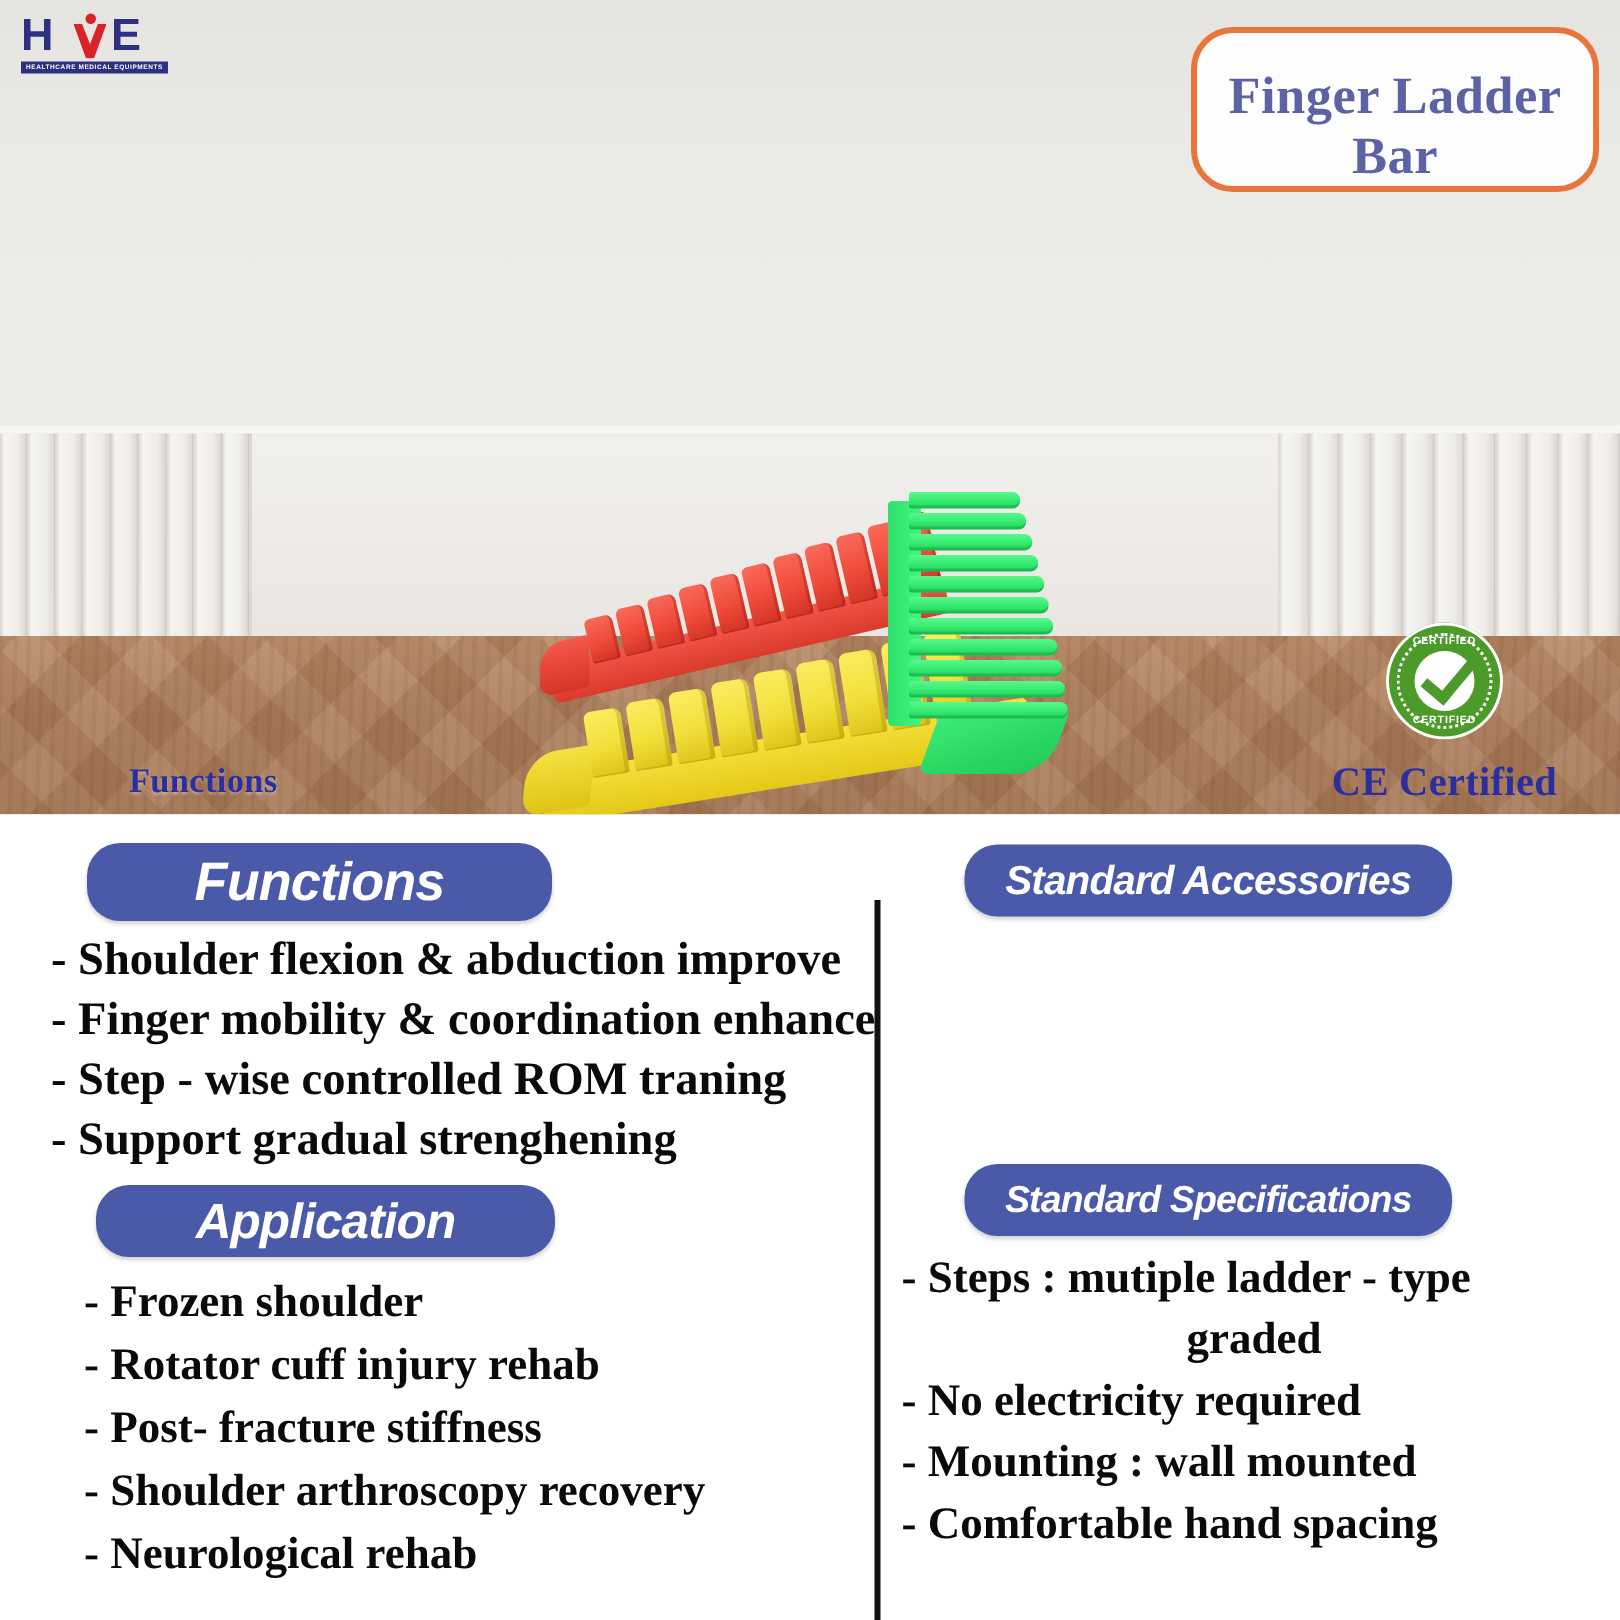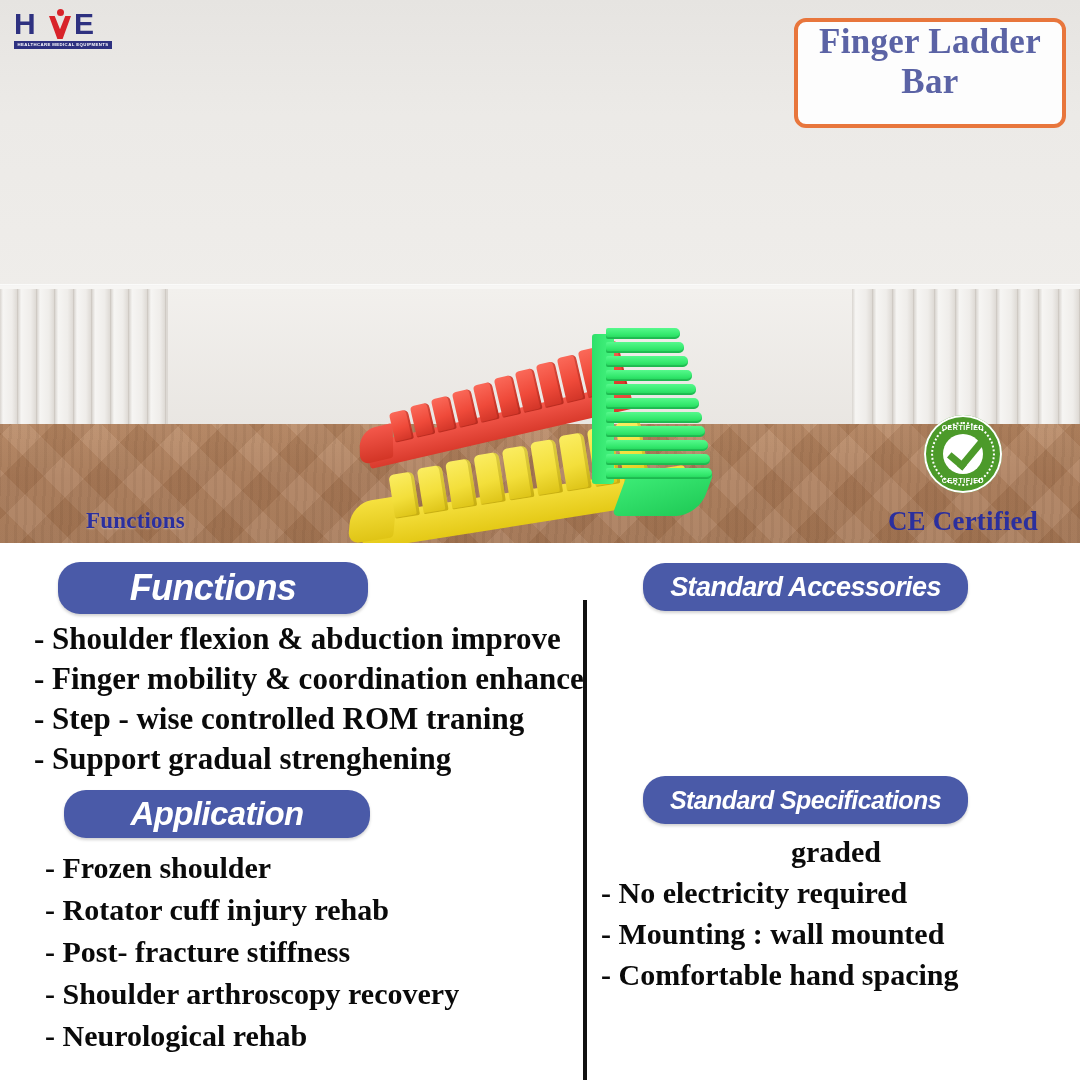--- a/index.html
+++ b/index.html
@@ -122,22 +122,22 @@
   }
   .logo-tag {
     position:absolute; left:4px; top:31px; width:98px; height:8px;
     background:#2e3180; color:#fff; font-family:"Liberation Sans",sans-serif;
     font-size:4.3px; letter-spacing:.4px; line-height:8px; text-align:center; font-weight:700;
   }
 
   
   .title-card {
     position:absolute; right:14px; top:18px; width:272px; height:110px;
-    background:#fdfdfd; border:4px solid #e8763c; border-radius:12px;
-    display:flex; align-items:flex-start; justify-content:center;
+    background:#fdfdfd; border:4px solid #e8763c; border-radius:28px;
+    display:flex; align-items:flex-end; justify-content:center;
   }
   .title-card h1 {
     color:#5b63a5; font-family:"Liberation Serif", serif; font-weight:700;
     font-size:35px; line-height:40px; text-align:center; letter-spacing:.3px;
   }
 
   
   .cap-functions {
     position:absolute; left:86px; top:508px; color:#2b2f9e;
     font-weight:700; font-size:23px; letter-spacing:.2px;
@@ -181,21 +181,21 @@
     display:inline-flex; align-items:center; justify-content:center;
     background:#4a5aa8; color:#fff; border-radius:22px;
     font-family:"Liberation Sans", sans-serif; font-weight:700; font-style:italic;
     letter-spacing:-.6px;
     box-shadow:0 2px 3px rgba(0,0,0,.18);
   }
 
   .pill-functions { position:absolute; left:58px; top:19px; width:310px; height:52px; font-size:36px; }
   .list-functions { position:absolute; left:34px; top:76px; width:549px; }
   .pill-application { position:absolute; left:64px; top:247px; width:306px; height:48px; font-size:33px; }
-  .list-application { position:absolute; left:45px; top:304px; width:520px; }
+  .list-application { position:absolute; left:56px; top:304px; width:520px; }
 
   .pill-accessories { position:absolute; left:56px; top:20px; width:325px; height:48px; font-size:27px; }
   .accessory-text {
     position:absolute; left:16px; top:76px; width:460px; text-align:center;
     font-weight:700; font-size:41px; line-height:47px; color:#000;
   }
   .pill-specs { position:absolute; left:56px; top:233px; width:325px; height:48px; font-size:25px; }
   .list-specs { position:absolute; left:14px; top:288px; width:470px; }
 
   .li {
@@ -348,20 +348,21 @@
         <div class="li">- Neurological rehab</div>
       </div>
     </div>
 
     <div class="col-right">
       <div class="pill pill-accessories">Standard Accessories</div>
 
       <div class="pill pill-specs">Standard Specifications</div>
       <div class="list-specs">
         <div class="li wrap">
+          <span>- Steps : mutiple ladder - type</span>
           <span class="second">graded</span>
         </div>
         <div class="li">- No electricity required</div>
         <div class="li">- Mounting : wall mounted</div>
         <div class="li">- Comfortable hand spacing</div>
       </div>
     </div>
   </div>
 
 </div>

